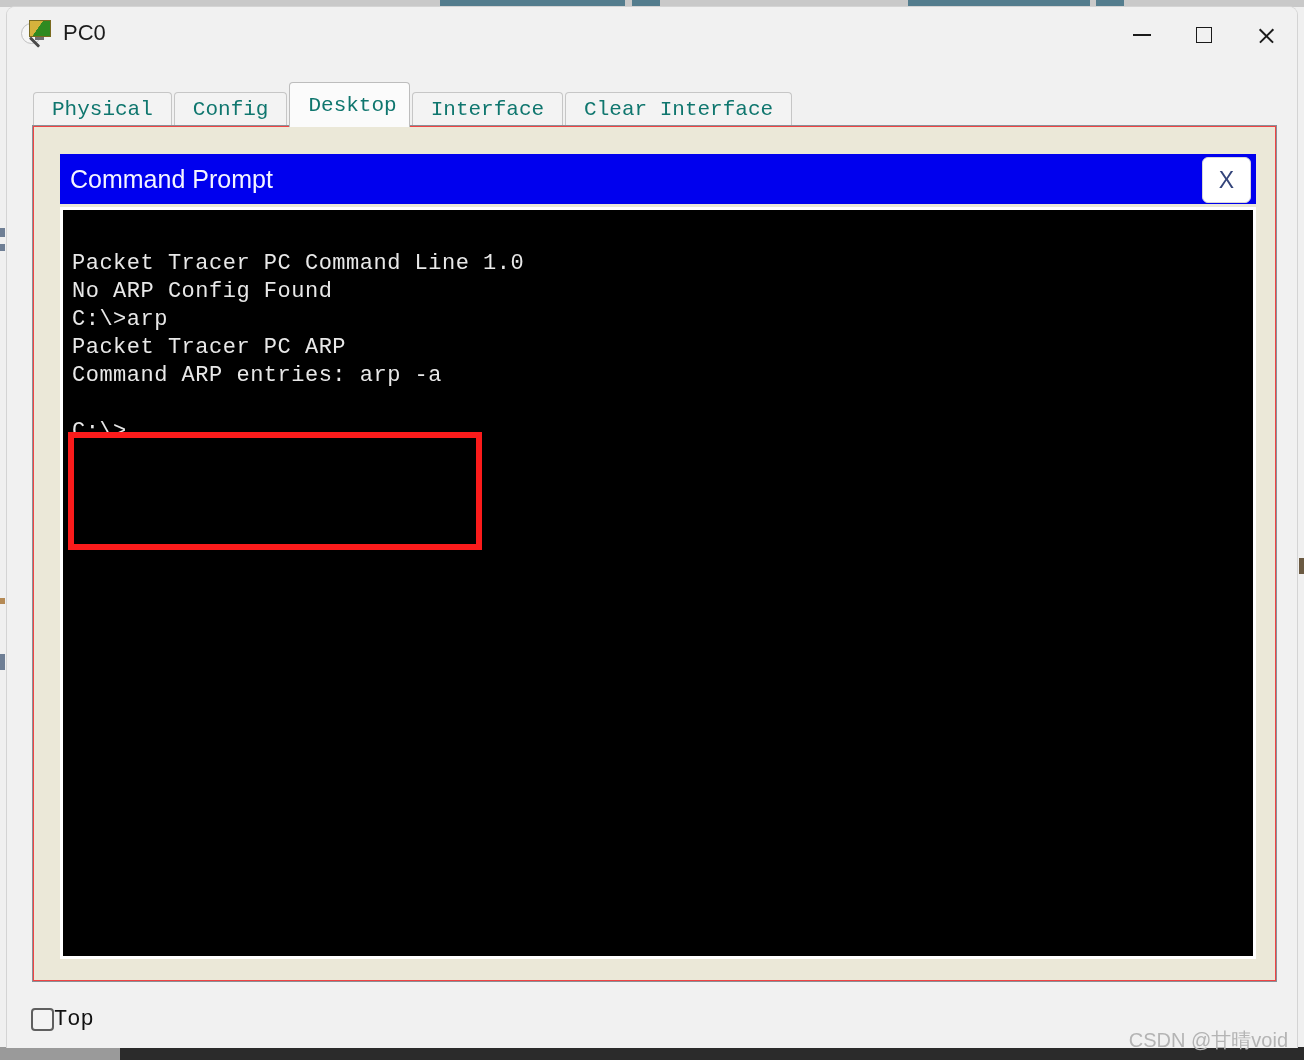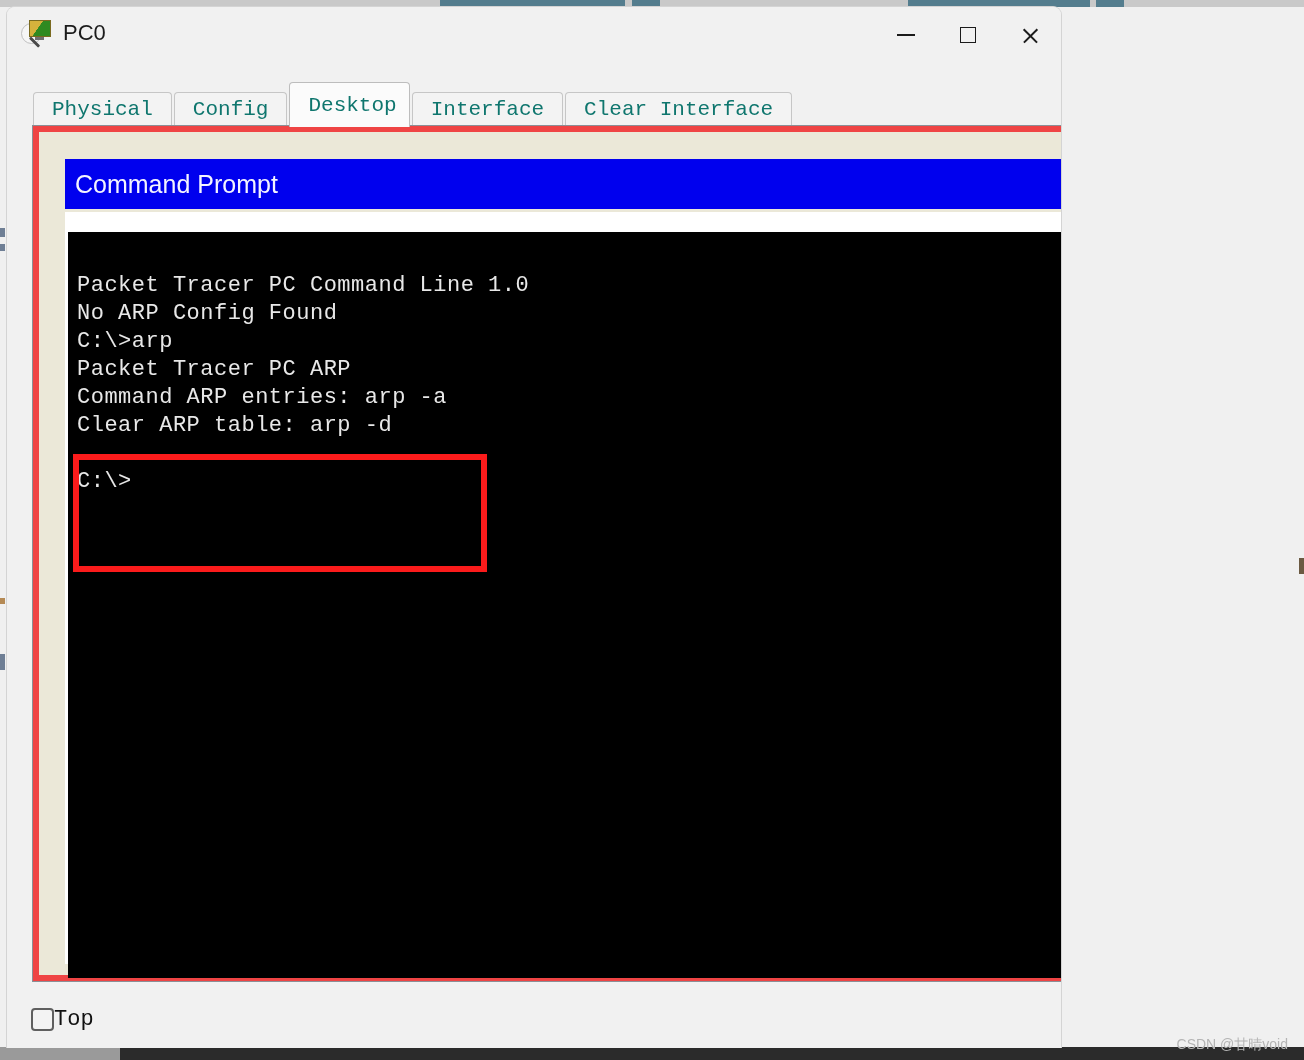--- a/index.html
+++ b/index.html
@@ -50,21 +50,21 @@
     left: 0; bottom: 0; width: 120px; height: 13px;
     background: #9a9a9a;
     z-index: 1;
   }
 
   
   #window {
     position: absolute;
     left: 6px;
     top: 6px;
-    width: 1056px;
+    width: 1292px;
     height: 1042px;
     background: #f1f1f1;
     border-radius: 9px 9px 0 0;
     border: 1px solid #d4d4d4;
     border-bottom: none;
     box-sizing: border-box;
     overflow: hidden;
     z-index: 2;
   }
 
@@ -195,21 +195,21 @@
   }
 
   
   #desktop-panel {
     position: absolute;
     left: 26px;
     top: 119px;
     width: 1243px;
     height: 855px;
     background: #ebe8d8;
-    border: 6px solid #ef4444;
+    border: 1px solid #ef4444;
     box-shadow: 0 0 0 1px #8b8f96;
     box-sizing: border-box;
     padding: 0;
   }
 
   
   #cmd-window {
     position: absolute;
     left: 26px;
     top: 27px;
@@ -261,21 +261,20 @@
     box-sizing: border-box;
   }
   #terminal {
     width: 100%;
     height: 100%;
     background: #000000;
     box-sizing: border-box;
     padding: 40px 0 0 9px;
     overflow: hidden;
     position: relative;
-    margin-top: 17px;
   }
   .term-line {
     font-family: "Liberation Mono", "DejaVu Sans Mono", monospace;
     font-size: 22px;
     line-height: 28px;
     color: #e8e8e8;
     white-space: pre;
     letter-spacing: 0.5px;
   }
   .term-line.blank { color: transparent; }
@@ -316,21 +315,21 @@
     font-family: "Liberation Mono", "DejaVu Sans Mono", monospace;
     font-size: 22px;
     color: #111111;
   }
 
   
   #watermark {
     position: absolute;
     right: 16px;
     bottom: 6px;
-    font-size: 14px;
+    font-size: 20px;
     color: #b4b4b4;
     font-family: "Liberation Sans", sans-serif;
     z-index: 5;
     white-space: nowrap;
   }
 
   
   .edge-artifact {
     position: absolute;
     left: 0;
@@ -416,21 +415,20 @@
         <div id="terminal-wrap">
           <div id="terminal">
 
             <div class="term-line">Packet Tracer PC Command Line 1.0</div>
             <div class="term-line">No ARP Config Found</div>
 
             <div id="red-group">
               <div class="term-line">C:\&gt;arp</div>
               <div class="term-line">Packet Tracer PC ARP</div>
               <div class="term-line">Command ARP entries: arp -a</div>
-              <div class="term-line">Clear ARP table: arp -d</div>
               <div id="red-box"></div>
             </div>
 
             <div class="term-line blank">&nbsp;</div>
             <div class="term-line">C:\&gt;</div>
 
           </div>
         </div>
 
       </div>

